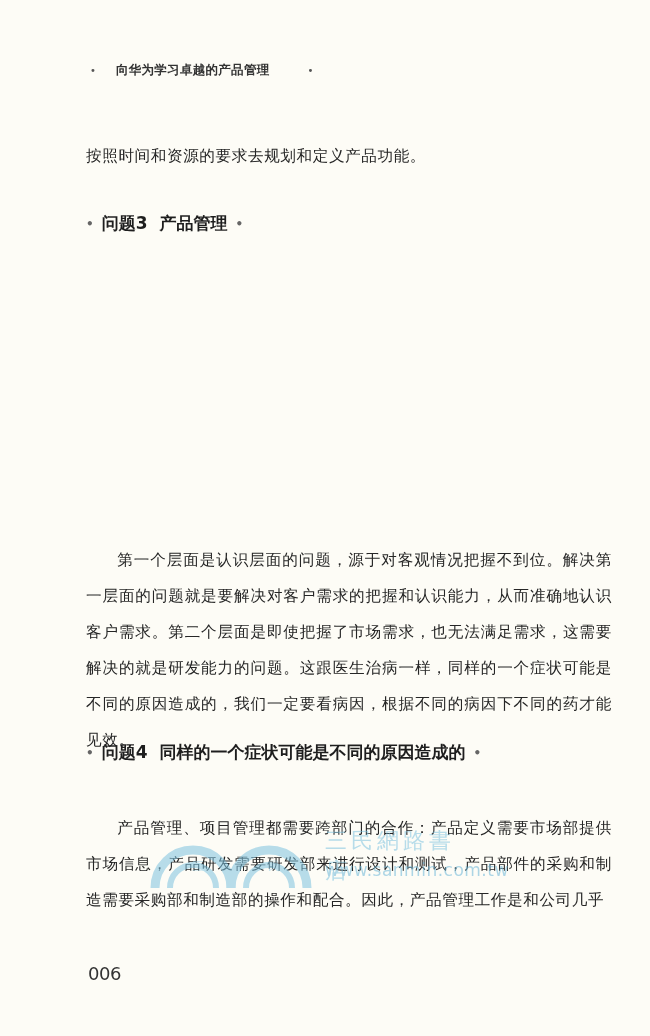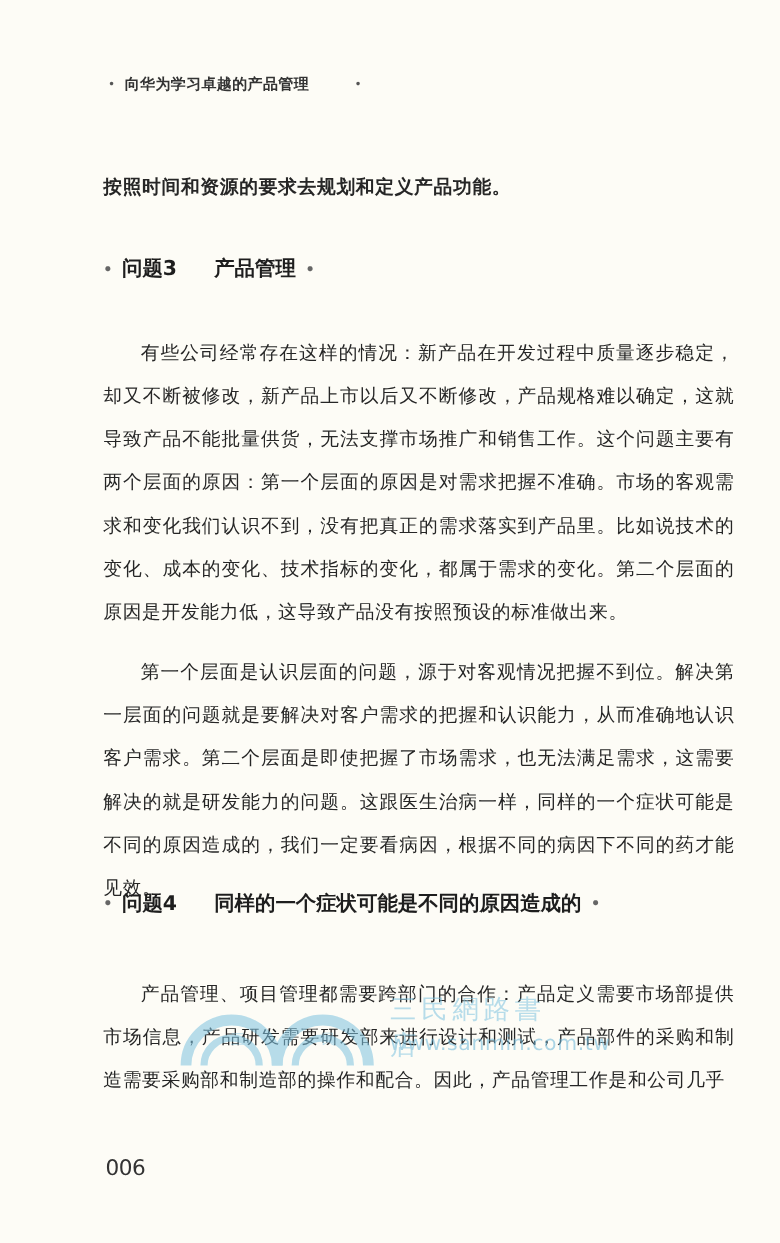--- a/index.html
+++ b/index.html
@@ -10,36 +10,36 @@
     color: #222;
     position: relative;
   }
   .page { position: absolute; left: 0; top: 0; width: 650px; height: 1036px; }
   .running-header {
     position: absolute; left: 90px; top: 62px;
     font-family: "DejaVu Sans", "Liberation Sans", sans-serif;
     font-size: 12.5px; color: #333; display: flex; align-items: center;
   }
   .running-header .dot { font-size: 10px; color: #555; }
-  .running-header .title { margin-left: 8px; font-weight: bold; letter-spacing: 0.3px; }
+  .running-header .title { margin-left: 20px; font-weight: bold; letter-spacing: 0.3px; }
   .running-header .dot2 { margin-left: 38px; font-size: 10px; color: #555; }
   .para {
     position: absolute; left: 86px; width: 526px;
     font-size: 15.6px; line-height: 36px; letter-spacing: 0.6px;
     text-align: justify; color: #262626;
   }
   .para.indent { text-indent: 2em; }
   .heading {
     position: absolute; left: 86px;
     font-family: "DejaVu Sans", "Liberation Sans", sans-serif;
     font-size: 17px; font-weight: bold; color: #1e1e1e;
     display: flex; align-items: center;
   }
   .heading .bullet { font-size: 12px; color: #666; margin-right: 8px; }
-  .heading .num { margin-right: 31px; }
+  .heading .num { margin-right: 12px; }
   .heading .bullet-end { font-size: 12px; color: #666; margin-left: 8px; }
   .page-number {
     position: absolute; left: 88px; top: 963px;
     font-family: "DejaVu Sans", "Liberation Sans", sans-serif;
     font-size: 18px; color: #333; letter-spacing: -0.5px;
   }
   .watermark {
     position: absolute; left: 150px; top: 830px; width: 330px; height: 60px;
     pointer-events: none; opacity: 0.55;
   }
@@ -62,30 +62,29 @@
 <body>
 
 <div class="page">
 
   <div class="running-header">
     <span class="dot">•</span>
     <span class="title">向华为学习卓越的产品管理</span>
     <span class="dot2">•</span>
   </div>
 
-  <div class="para" style="top:138px;font-weight:bold;">按照时间和资源的要求去规划和定义产品功能。</div>
+  <div class="para" style="top:138px;">按照时间和资源的要求去规划和定义产品功能。</div>
 
   <div class="heading" style="top:212px;">
     <span class="bullet">•</span>
     <span class="num">问题3</span>
     <span>产品管理</span>
     <span class="bullet-end">•</span>
   </div>
 
-  <div class="para indent" style="top:276px;">有些公司经常存在这样的情况：新产品在开发过程中质量逐步稳定，却又不断被修改，新产品上市以后又不断修改，产品规格难以确定，这就导致产品不能批量供货，无法支撑市场推广和销售工作。这个问题主要有两个层面的原因：第一个层面的原因是对需求把握不准确。市场的客观需求和变化我们认识不到，没有把真正的需求落实到产品里。比如说技术的变化、成本的变化、技术指标的变化，都属于需求的变化。第二个层面的原因是开发能力低，这导致产品没有按照预设的标准做出来。</div>
 
   <div class="para indent" style="top:542px;">第一个层面是认识层面的问题，源于对客观情况把握不到位。解决第一层面的问题就是要解决对客户需求的把握和认识能力，从而准确地认识客户需求。第二个层面是即使把握了市场需求，也无法满足需求，这需要解决的就是研发能力的问题。这跟医生治病一样，同样的一个症状可能是不同的原因造成的，我们一定要看病因，根据不同的病因下不同的药才能见效。</div>
 
   <div class="heading" style="top:741px;">
     <span class="bullet">•</span>
     <span class="num">问题4</span>
     <span>同样的一个症状可能是不同的原因造成的</span>
     <span class="bullet-end">•</span>
   </div>
 

